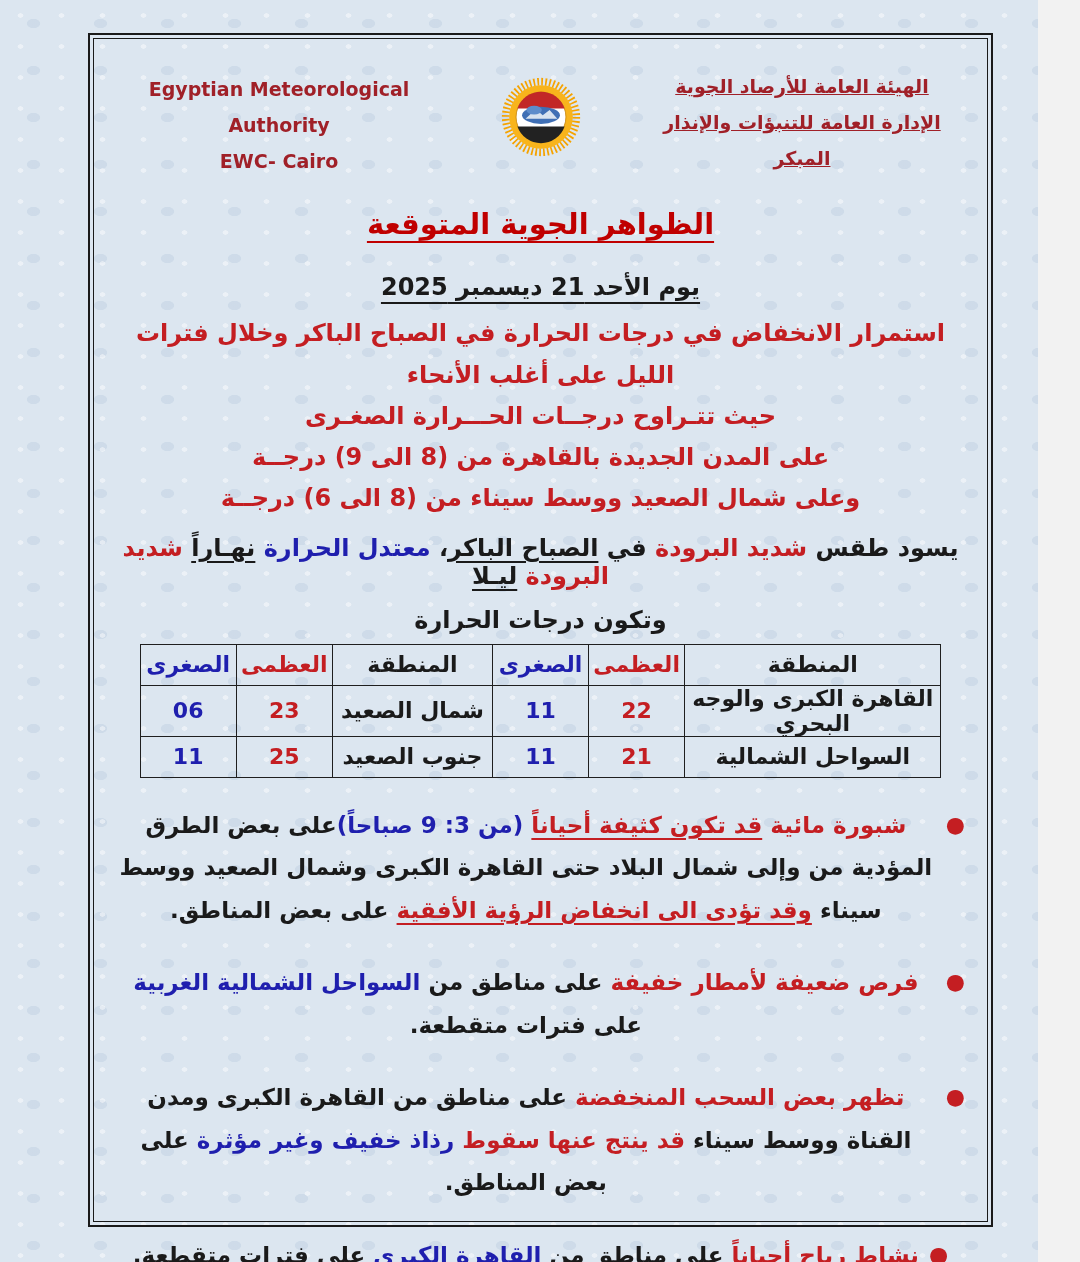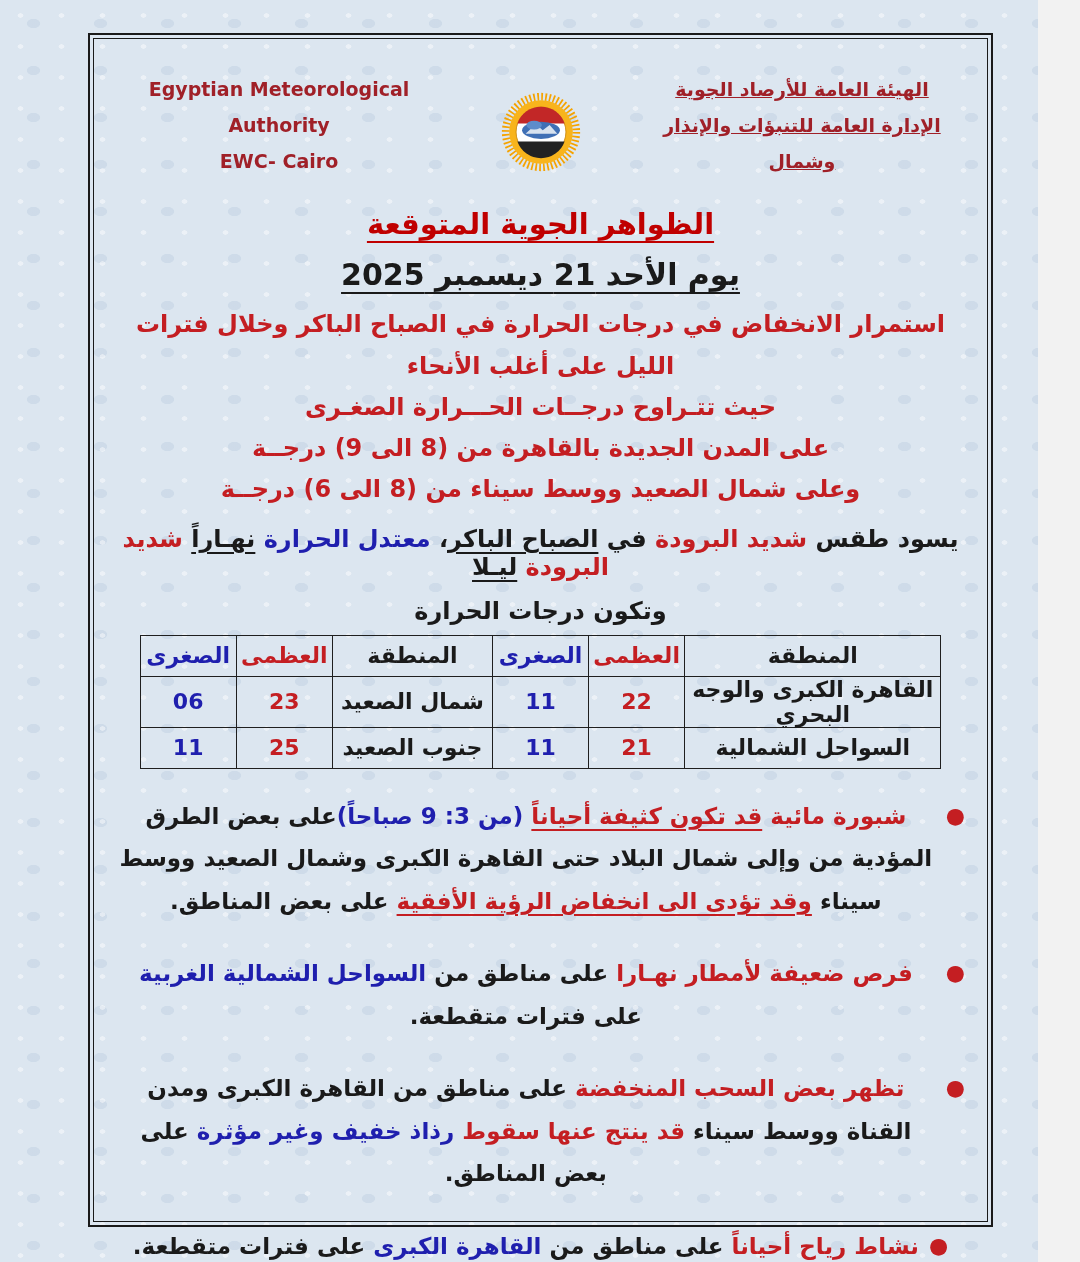--- a/index.html
+++ b/index.html
@@ -23,34 +23,34 @@
     position:absolute;left:88px;top:33px;width:905px;height:1194px;
     border:2px solid #1a1a1a;box-sizing:border-box;padding:3px;
   }
   .frame-inner{
     width:100%;height:100%;box-sizing:border-box;
     border:1.5px solid #1a1a1a;
     padding:14px 20px 10px 20px;
     direction:rtl;
   }
   
-  .hdr{display:flex;align-items:flex-end;justify-content:space-between;direction:ltr;margin-top:4px;}
+  .hdr{display:flex;align-items:center;justify-content:space-between;direction:ltr;margin-top:4px;}
   .hdr-en{width:330px;text-align:center;color:#a02028;font-weight:bold;font-size:19px;line-height:1.9;padding-top:14px;}
   .hdr-ar{width:330px;text-align:center;color:#a02028;font-weight:bold;font-size:19px;line-height:1.9;direction:rtl;padding-top:8px;text-decoration:underline;}
   .logo-wrap{width:110px;display:flex;justify-content:center;padding-top:2px;}
   
   .title{
     text-align:center;color:#c00000;font-weight:bold;font-size:29px;
     text-decoration:underline;text-underline-offset:7px;text-decoration-thickness:2px;
     margin-top:28px;
   }
   .date{
-    text-align:center;color:#1a1a1a;font-weight:bold;font-size:30px;
+    text-align:center;color:#1a1a1a;font-weight:bold;font-size:24px;
     text-decoration:underline;text-underline-offset:7px;text-decoration-thickness:2px;
-    margin-top:16px;
+    margin-top:32px;
   }
   
   .intro{margin-top:12px;text-align:center;color:#c41e22;font-weight:bold;font-size:24px;line-height:1.72;}
   .intro div{margin:0;}
   
   .summary{margin-top:14px;text-align:center;font-weight:bold;font-size:24px;color:#1a1a1a;}
   
   .caption{margin-top:16px;text-align:center;font-weight:bold;font-size:24px;color:#1a1a1a;}
   
   table.temps{width:94%;margin:10px auto 0 auto;border-collapse:collapse;direction:rtl;}
@@ -92,21 +92,21 @@
                 <path d="M22.6,40 A29,29 0 0 1 77.4,40 L22.6,40 Z" fill="#c22727"></path>
                 <path d="M22.6,61 A29,29 0 0 0 77.4,61 L22.6,61 Z" fill="#222222"></path>
                 <ellipse cx="50" cy="48" rx="22" ry="10" fill="#3f6fb5"></ellipse>
                 <path d="M32,52 L44,41 L52,48 L60,42 L69,52 Z" fill="#e8eef5" opacity="0.9"></path>
                 <ellipse cx="42" cy="42" rx="9" ry="5" fill="#5d8ccb"></ellipse>
               </svg>
             </span>
           </div>
           <div class="hdr-ar">
             <div>الهيئة العامة للأرصاد الجوية</div>
-            <div>الإدارة العامة للتنبؤات والإنذار وشمال</div>
+            <div>الإدارة العامة للتنبؤات والإنذار المبكر</div>
           </div>
         </div>
 
         <div class="title">الظواهر الجوية المتوقعة</div>
         <div class="date">يوم الأحد 21 ديسمبر 2025</div>
 
         <div class="intro">
           <div>استمرار الانخفاض في درجات الحرارة في الصباح الباكر وخلال فترات الليل على أغلب الأنحاء</div>
           <div>حيث تتـراوح درجــات الحـــرارة الصغـرى</div>
           <div>على المدن الجديدة بالقاهرة من (8 الى 9) درجــة</div>
@@ -161,21 +161,21 @@
           <div class="bullet">
             <span class="dot">●</span>
             <span class="btxt">
               <span class="t-red">شبورة مائية </span><span class="t-red u">قد تكون كثيفة أحياناً</span><span class="t-blue"> (من 3: 9 صباحاً)</span><span class="t-black">على بعض الطرق المؤدية من وإلى شمال البلاد حتى القاهرة الكبرى وشمال الصعيد ووسط سيناء </span><span class="t-red u">وقد تؤدى الى انخفاض الرؤية الأفقية</span><span class="t-black"> على بعض المناطق.</span>
             </span>
           </div>
 
           <div class="bullet">
             <span class="dot">●</span>
             <span class="btxt">
-              <span class="t-red">فرص ضعيفة لأمطار نهـارا</span><span class="t-black"> على مناطق من </span><span class="t-blue">السواحل الشمالية الغربية</span><span class="t-black"> على فترات متقطعة.</span>
+              <span class="t-red">فرص ضعيفة لأمطار خفيفة</span><span class="t-black"> على مناطق من </span><span class="t-blue">السواحل الشمالية الغربية</span><span class="t-black"> على فترات متقطعة.</span>
             </span>
           </div>
 
           <div class="bullet">
             <span class="dot">●</span>
             <span class="btxt">
               <span class="t-red">تظهر بعض السحب المنخفضة</span><span class="t-black"> على مناطق من القاهرة الكبرى ومدن القناة ووسط سيناء </span><span class="t-red">قد ينتج عنها سقوط </span><span class="t-blue">رذاذ خفيف وغير مؤثرة</span><span class="t-black"> على بعض المناطق.</span>
             </span>
           </div>
 

